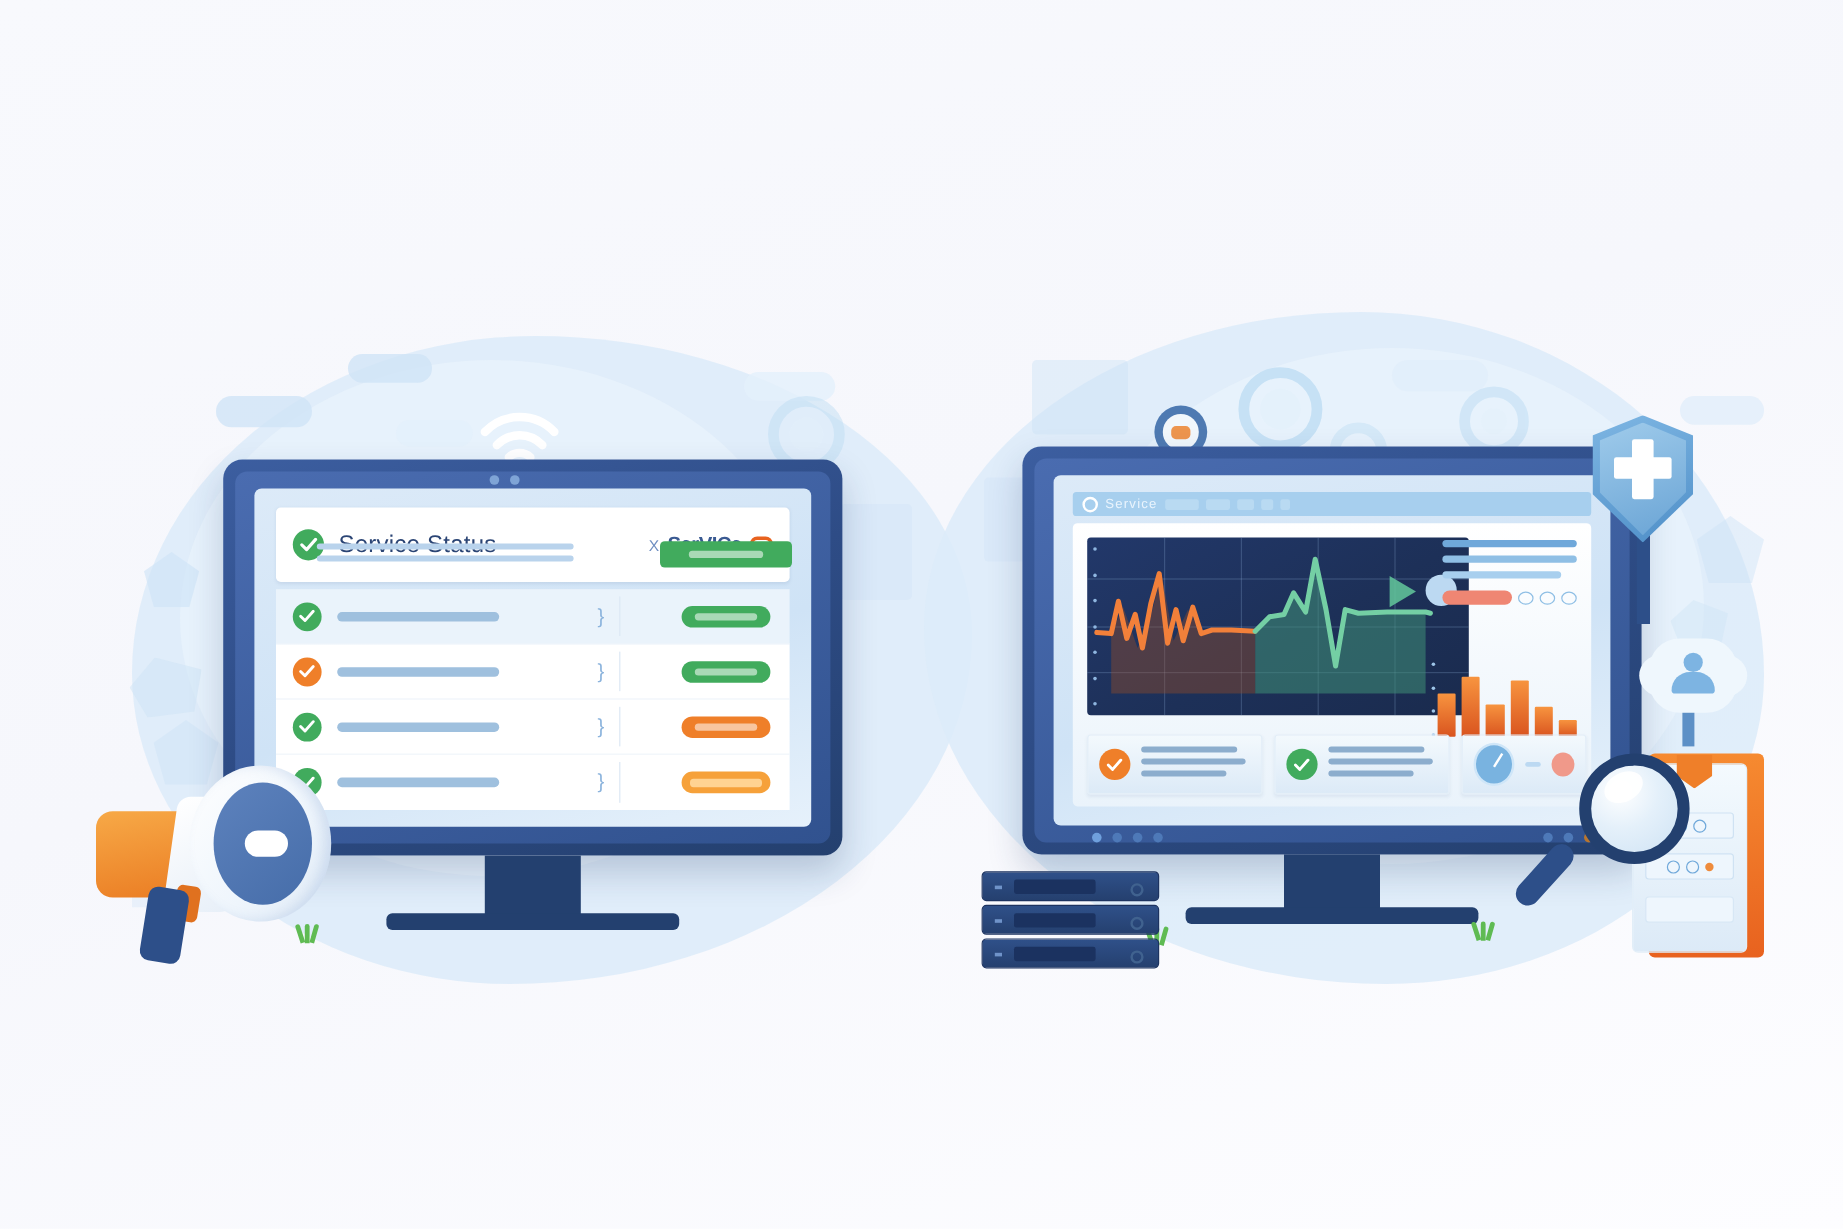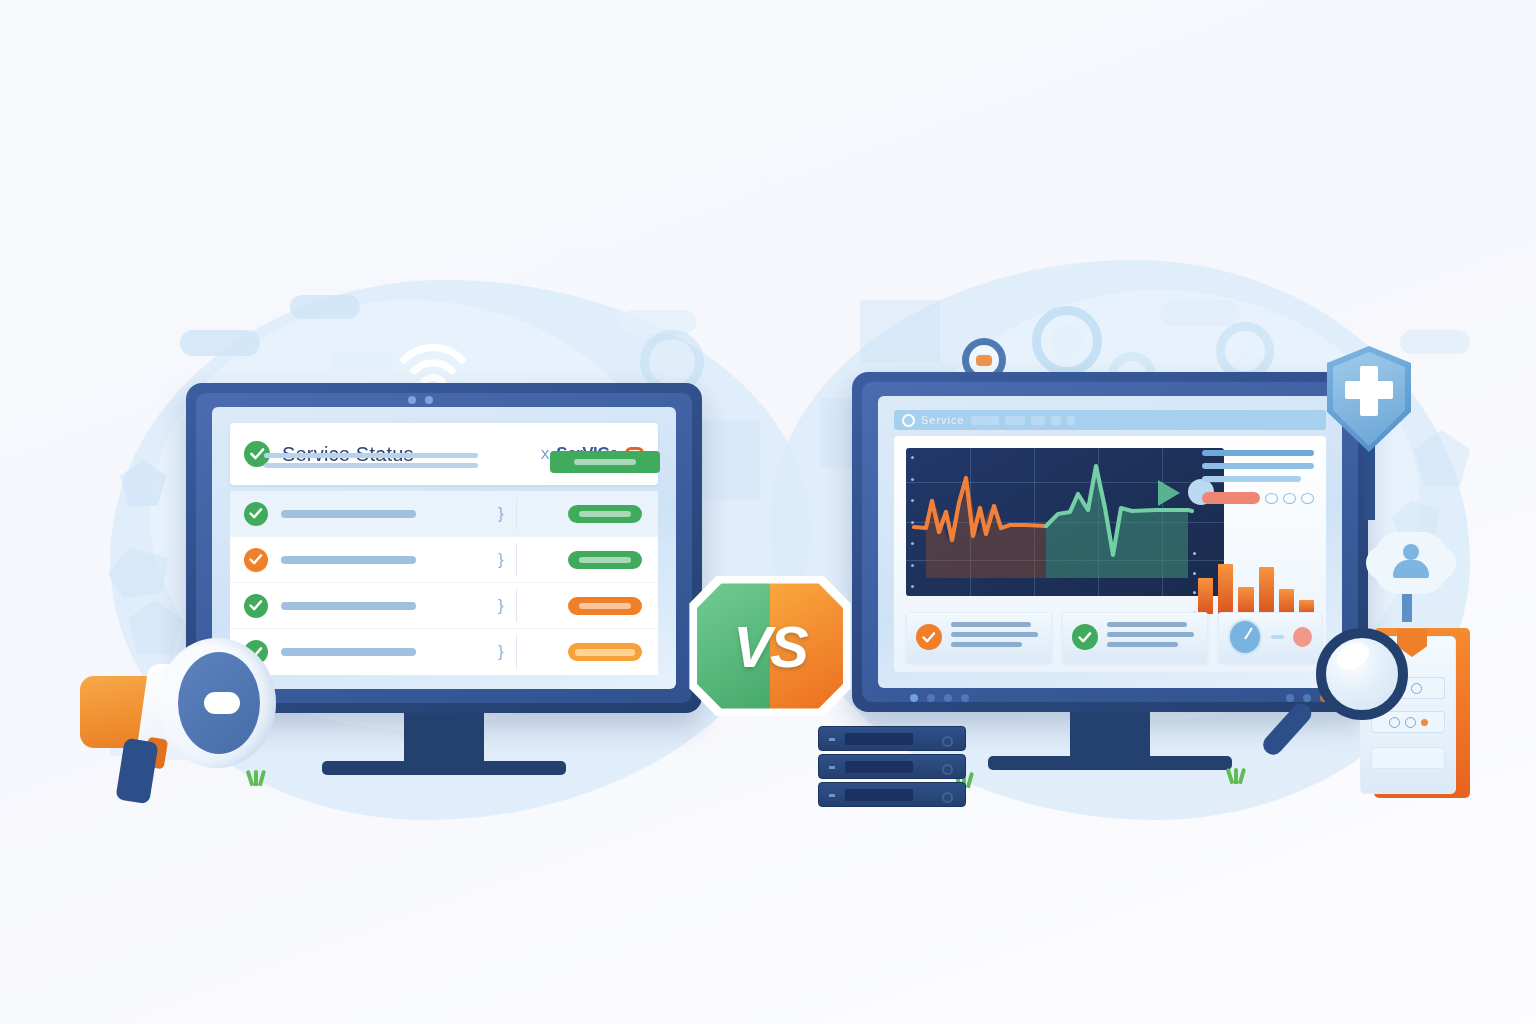--- a/index.html
+++ b/index.html
@@ -573,28 +573,20 @@
       <div class="doc-line" style="top:110px;border-color:#d7e7f5;"></div>
     </div>
   </div>
 
   <div id="magnifier">
     <div class="mag-handle"></div>
     <div class="mag-ring"></div>
     <div class="mag-gloss"></div>
   </div>
 
-  <div id="vs-badge">
-    <div class="vs-shape"></div>
-    <div class="vs-inner">
-      <div class="vs-half vs-green"></div>
-      <div class="vs-half vs-orange"></div>
-    </div>
-    <div id="vs-label">VS</div>
-  </div>
 
   <div class="grass" style="left:248px;top:770px;">
     <i style="left:0;transform:rotate(-18deg);"></i>
       <i style="left:6px;"></i>
       <i style="left:12px;transform:rotate(16deg);"></i>
   </div>
   <div class="grass" style="left:956px;top:772px;">
     <i style="left:0;transform:rotate(-18deg);"></i>
       <i style="left:6px;"></i>
       <i style="left:12px;transform:rotate(16deg);"></i>

